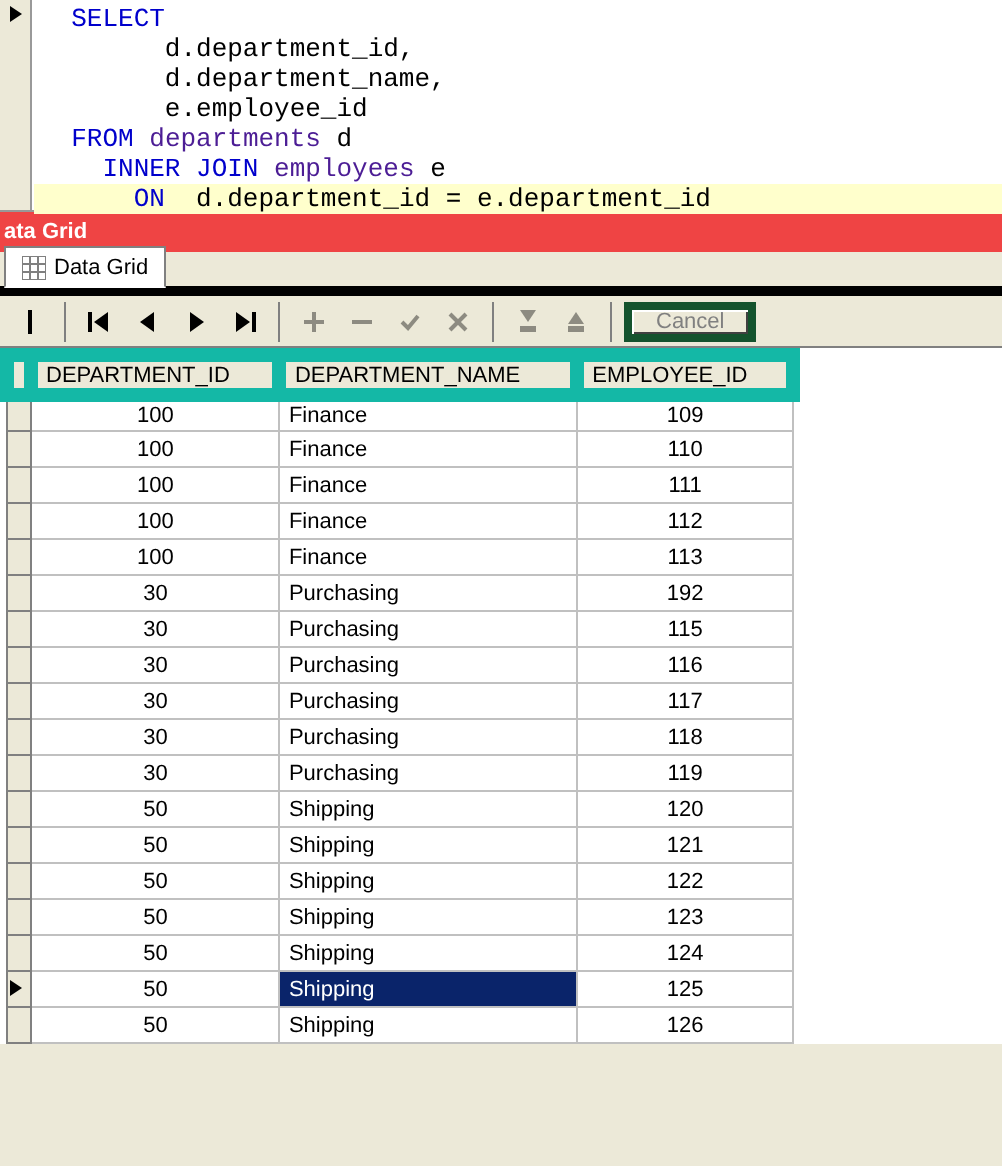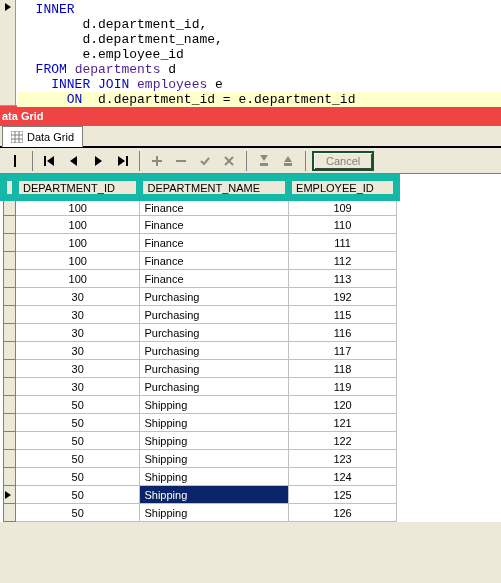--- a/index.html
+++ b/index.html
@@ -48,21 +48,21 @@
     height: 20px;
     line-height: 20px;
     font-size: 11px;
     padding-left: 2px;
     font-weight: bold;
     overflow: hidden;
   }
   .tab-strip {
     background: #ece9d8;
     height: 22px;
-    border-bottom: 2px solid #000000;
+    border-bottom: 5px solid #000000;
     display: flex;
     align-items: flex-end;
     padding-left: 2px;
   }
   .tab {
     display: flex;
     align-items: center;
     gap: 4px;
     height: 21px;
     padding: 0 8px;
@@ -96,21 +96,21 @@
   }
   .tbtn.disabled { opacity: 0.4; }
   .sep {
     width: 1px; height: 20px;
     background: #808080;
     margin: 0 4px;
   }
   .btn {
     height: 20px;
     padding: 0 12px;
-    border: 2px solid #14532d;
+    border: 4px solid #14532d;
     background: #ece9d8;
     color: #808080;
     font-size: 11px;
     box-shadow: inset 1px 1px 0 #fff, inset -1px -1px 0 #404040;
   }
   .grid-wrap { background: #fff; }
   table.grid {
     border-collapse: collapse;
     font-size: 11px;
     width: 400px;
@@ -142,21 +142,21 @@
 </head>
 <body>
 
 <div class="sql-pane">
   <div class="hl-line" style="top:92px;"></div>
   <div class="gutter">
     <svg width="10" height="10">
         <polygon points="2,1 8,5 2,9" fill="#000"></polygon>
       </svg>
   </div>
-  <div class="code" id="code-block">  <span class="kw">INNER</span>
+  <div class="code" id="code-block">  <span class="kw">SELECT</span>
         d.department_id,
         d.department_name,
         e.employee_id
   <span class="kw">FROM</span> <span class="tbl">departments</span> d
     <span class="kw">INNER JOIN</span> <span class="tbl">employees</span> e
       <span class="kw">ON</span>  d.department_id = e.department_id</div>
 </div>
 
 <div class="title-bar">ata Grid</div>
 

